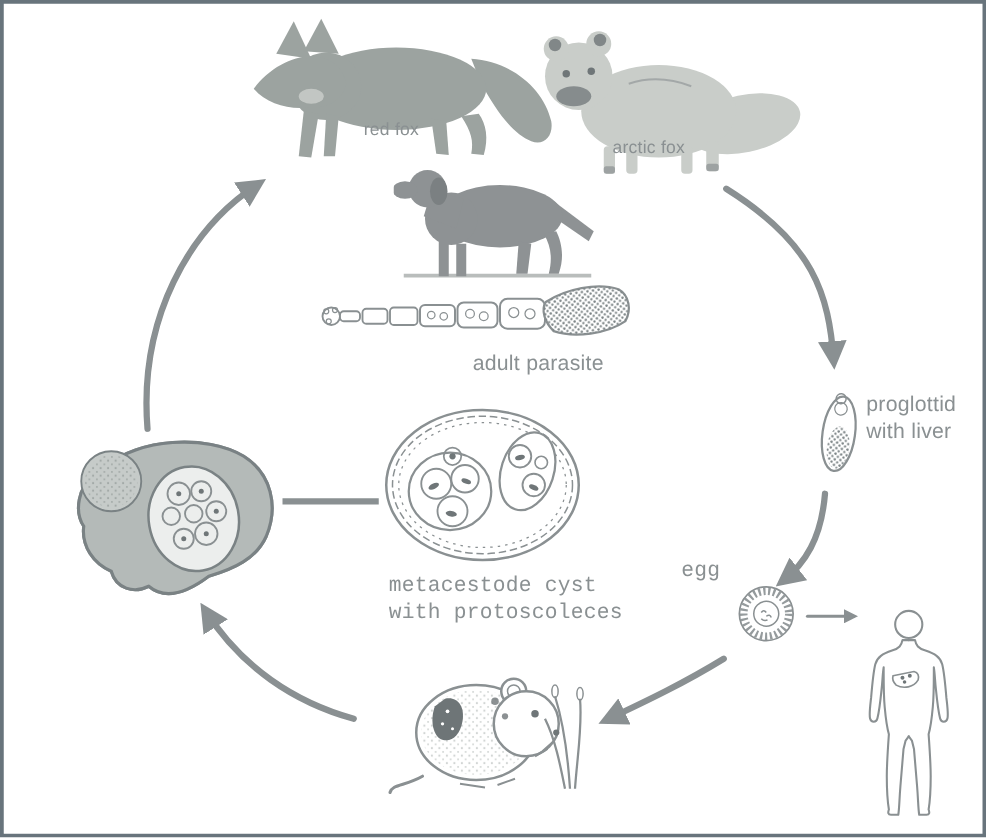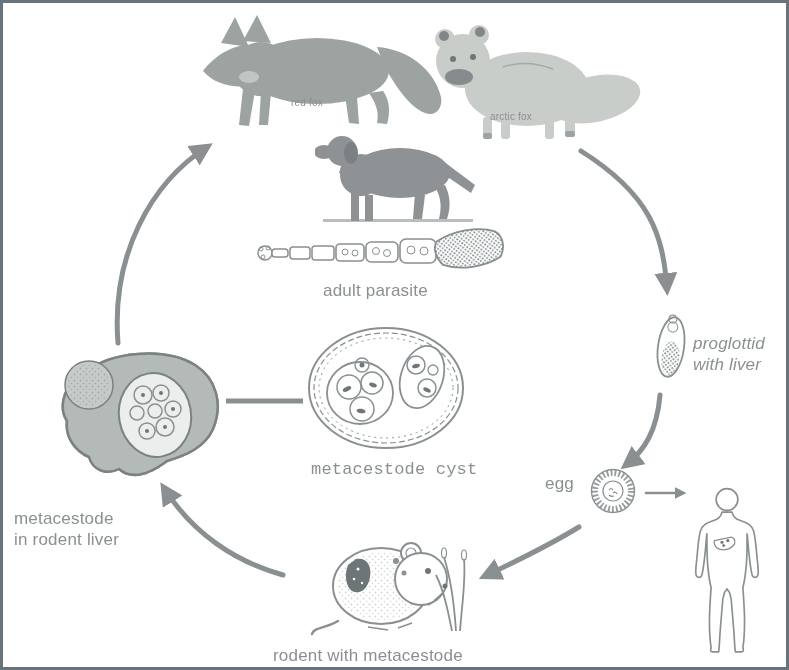--- a/index.html
+++ b/index.html
@@ -7,22 +7,22 @@
     --line-art:#8a9092; --stipple:#7a8284; --red-fox-fill:#9ca3a0;
     --arctic-fox-fill:#c9cdc9; --dog-fill:#8e9294; --dark-accent:#6f7678;
   }
   html,body{margin:0;padding:0;background:#fff;}
   .page{position:relative;width:789px;height:670px;box-sizing:border-box;
     border:3px solid var(--border);background:var(--background);overflow:hidden;
     font-family:"Liberation Sans", sans-serif;}
   .node{position:absolute;}
   .lbl{position:absolute;color:var(--label-text);font-size:17px;line-height:21px;
     letter-spacing:.2px;white-space:nowrap;}
-  .lbl.small{font-size:10px;line-height:16px;}
-  .lbl.center{text-align:left;}
+  .lbl.small{font-size:14px;line-height:16px;}
+  .lbl.center{text-align:right;}
   .lbl span{display:block;}
   .arrows{position:absolute;left:0;top:0;width:789px;height:670px;pointer-events:none;}
   .arrow{stroke:var(--arrow);stroke-width:5;fill:none;stroke-linecap:round;}
   .arrow.thin{stroke-width:2.5;}
   .connector{stroke:var(--arrow);stroke-width:5;fill:none;}
   .ink{stroke:var(--line-art);fill:none;}
   .ink-f{stroke:var(--line-art);fill:#ffffff;}
   .acc{fill:var(--dark-accent);}
   .defs-holder{position:absolute;width:0;height:0;}
 </style>
@@ -149,36 +149,36 @@
   <div class="node" style="left:644px;top:305px;width:48px;height:78px;">
     <svg width="48" height="78" viewBox="0 0 48 78">
       <g transform="rotate(8 24 39)">
         <ellipse cx="24" cy="39" rx="13" ry="30" class="ink-f" stroke-width="1.8"></ellipse>
         <circle cx="22" cy="11" r="4" class="ink" stroke-width="1.2"></circle>
         <circle cx="23" cy="19" r="5" class="ink" stroke-width="1"></circle>
         <ellipse cx="25" cy="50" rx="9" ry="17" fill="url(#stipDense)"></ellipse>
       </g>
     </svg>
   </div>
-  <div class="lbl" style="left:690px;top:330px;font-style:italic;">
+  <div class="lbl" style="left:690px;top:310px;">
     <span>proglottid</span>
     <span>with liver</span>
   </div>
 
   <div class="node" style="left:584px;top:462px;width:52px;height:52px;">
     <svg width="52" height="52" viewBox="0 0 52 52">
       <circle cx="26" cy="26" r="21.5" class="ink-f" stroke-width="1.4"></circle>
       <circle cx="26" cy="26" r="18" fill="none" stroke="#8a9092" stroke-width="6" stroke-dasharray="1.8 2.1" opacity="0.9"></circle>
       <circle cx="26" cy="26" r="10" class="ink" stroke-width="1.2" fill="#fdfdfd"></circle>
       <path d="M22,25 q2,-3 4,0" class="ink" stroke-width="1.2" stroke="#6f7678"></path>
       <path d="M26,28 q3,-2 4,1" class="ink" stroke-width="1.2" stroke="#6f7678"></path>
       <path d="M22,30 q2,2 5,1" class="ink" stroke-width="1.2" stroke="#6f7678"></path>
     </svg>
   </div>
-  <div class="lbl" style="left:542px;top:470px;">egg</div>
+  <div class="lbl" style="left:542px;top:444px;font-family:Liberation Mono, monospace;">egg</div>
 
   <div class="node" style="left:678px;top:472px;width:92px;height:188px;">
     <svg width="92" height="188" viewBox="0 0 110 200">
       <g class="ink" stroke-width="2" stroke-linejoin="round" stroke-linecap="round">
         <circle cx="55" cy="17" r="13"></circle>
         <path id="humanHalf" d="M55,32 L49,32 C48,37 46,40 39,42 C30,45 25,48 23,55 C21,63 20,75 19,87 C18,96 17,103 18,107 C19,111 24,111 25,107 C27,99 28,89 29,79 C30,70 30,64 31,58 L31,62 C31,75 31,86 32,96 C33,107 34,115 36,122 C35,136 34,150 34,162 C34,176 35,188 36,194 C35,197 35,199 38,199 L45,199 C46,193 46,184 47,172 C48,160 49,148 50,136 L52,128 L55,124"></path>
         <use href="#humanHalf" transform="translate(110,0) scale(-1,1)"></use>
       </g>
       <path d="M40,66 L60,62 C64,63 65,66 64,70 C60,77 50,79 43,75 C40,72 39,69 40,66 z" class="ink-f" stroke-width="1.6"></path>
       <circle cx="49" cy="68" r="1.9" class="acc"></circle>
@@ -205,21 +205,20 @@
       <circle cx="88" cy="30" r="3" class="acc" opacity="0.8"></circle>
       <circle cx="96" cy="42" r="2.5" class="acc" opacity="0.8"></circle>
       <path d="M148,100 C146,70 142,45 136,26" class="ink" stroke-width="1.8"></path>
       <path d="M152,100 C154,72 158,50 156,28" class="ink" stroke-width="1.8"></path>
       <path d="M144,100 C140,80 136,60 128,44" class="ink" stroke-width="1.8"></path>
       <ellipse cx="136" cy="22" rx="2.5" ry="5" class="ink" stroke-width="1.2"></ellipse>
       <ellipse cx="156" cy="24" rx="2.5" ry="5" class="ink" stroke-width="1.2"></ellipse>
       <path d="M60,96 L80,99 M90,97 L104,92" class="ink" stroke-width="1.6"></path>
     </svg>
   </div>
-  <div class="lbl center" style="left:270px;top:642px;width:250px;">rodent with metacestode</div>
 
   <div class="node" style="left:52px;top:340px;width:168px;height:142px;">
     <svg width="168" height="142" viewBox="0 0 168 142">
       <path id="liverBlob" d="M30,30 C55,8 110,4 140,22 C162,36 168,62 158,86 C150,104 132,112 112,118 C96,130 78,138 64,126 C52,132 38,128 34,114 C20,108 10,94 12,78 C4,66 8,46 20,38 z" fill="#b4bab8" stroke="#7a8284" stroke-width="2.5"></path>
       <use href="#liverBlob" fill="url(#stipDense)" opacity="0.85"></use>
       <circle cx="34" cy="42" r="24" fill="#c6cbc9" stroke="#7a8284" stroke-width="1.5"></circle>
       <circle cx="34" cy="42" r="21" fill="url(#stipLight)" opacity="0.8"></circle>
       <g transform="rotate(-10 100 72)">
         <ellipse cx="100" cy="72" rx="36" ry="42" fill="#eceeed" stroke="#7a8284" stroke-width="2"></ellipse>
       </g>
@@ -231,24 +230,20 @@
         <circle cx="92" cy="88" r="8"></circle>
           <circle cx="100" cy="68" r="7"></circle>
         <circle cx="82" cy="70" r="7"></circle>
       </g>
       <circle cx="88" cy="52" r="2" class="acc"></circle>
         <circle cx="106" cy="50" r="2" class="acc"></circle>
       <circle cx="118" cy="66" r="2" class="acc"></circle>
         <circle cx="110" cy="84" r="2" class="acc"></circle>
       <circle cx="92" cy="88" r="2" class="acc"></circle>
     </svg>
-  </div>
-  <div class="lbl" style="left:11px;top:505px;">
-    <span>metacestode</span>
-    <span>in rodent liver</span>
   </div>
 
   <div class="node" style="left:302px;top:322px;width:162px;height:130px;">
     <svg width="162" height="130" viewBox="0 0 162 130">
       <ellipse cx="81" cy="63" rx="77" ry="60" class="ink-f" stroke-width="2"></ellipse>
       <ellipse cx="81" cy="63" rx="72" ry="55" class="ink" stroke-width="1.2" stroke-dasharray="6 3"></ellipse>
       <ellipse cx="81" cy="63" rx="67" ry="50" class="ink" stroke-width="1" stroke-dasharray="2 4"></ellipse>
       <ellipse cx="55" cy="68" rx="33" ry="31" class="ink-f" stroke-width="1.8"></ellipse>
       <circle cx="57" cy="40" r="7" class="ink" stroke-width="1.4"></circle>
       <circle cx="57" cy="40" r="2.5" class="acc"></circle>
@@ -265,15 +260,16 @@
       </g>
       <circle cx="111" cy="40" r="9" class="ink" stroke-width="1.5" fill="#ffffff"></circle>
       <circle cx="122" cy="63" r="9" class="ink" stroke-width="1.5" fill="#ffffff"></circle>
       <circle cx="128" cy="45" r="5" class="ink" stroke-width="1.3" fill="#ffffff"></circle>
       <ellipse cx="111" cy="41" rx="4" ry="2" class="acc" transform="rotate(-15 111 41)"></ellipse>
       <ellipse cx="122" cy="65" rx="4" ry="2" class="acc" transform="rotate(25 122 65)"></ellipse>
     </svg>
   </div>
   <div class="lbl" style="left:308px;top:456px;font-family:Liberation Mono, monospace;">
     <span>metacestode cyst</span>
+    <span>with protoscoleces</span>
   </div>
 
 </div>
 
 </body></html>

